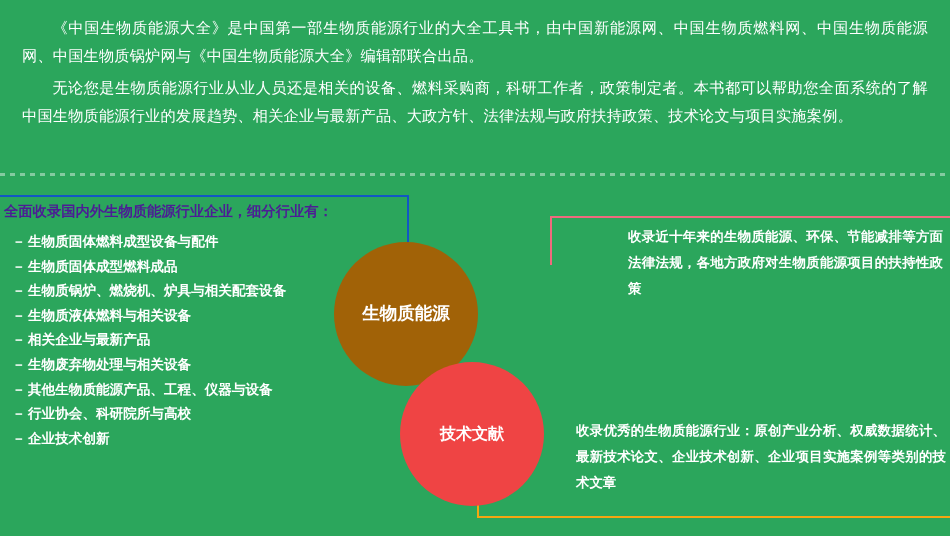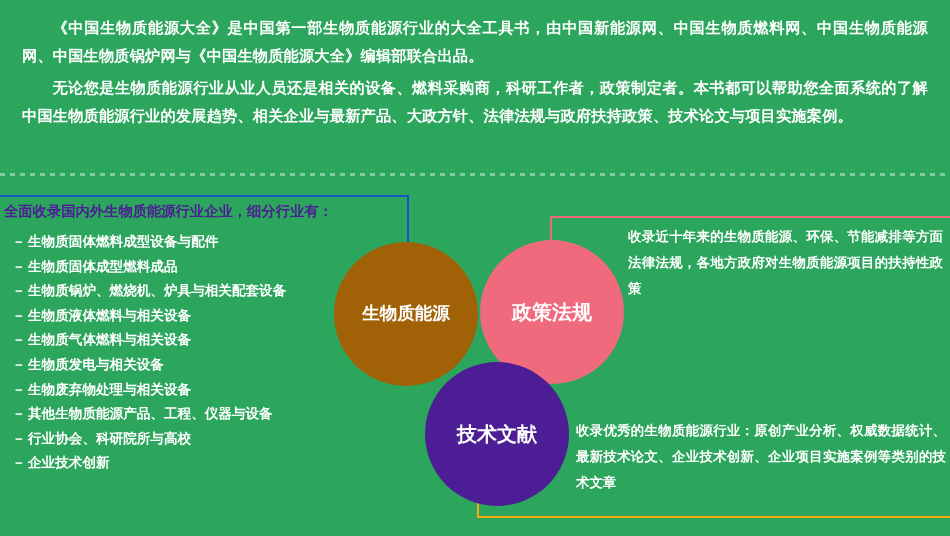--- a/index.html
+++ b/index.html
@@ -18,21 +18,21 @@
   .intro{
     position:absolute;left:0;top:0;width:950px;height:174px;
     box-sizing:border-box;
     padding:14px 22px 0 22px;
   }
   .intro p{
     margin:0 0 4px 0;
     font-size:15.2px;
     line-height:28px;
     letter-spacing:0.2px;
-    font-weight:700;
+    font-weight:400;
     color:#ffffff;
     text-indent:2em;
     text-align:justify;
   }
 
   
   .dotted-rule{
     position:absolute;left:0;top:173px;width:950px;height:3px;
     background-image:repeating-linear-gradient(to right,
         rgba(255,255,255,.42) 0px, rgba(255,255,255,.42) 5px,
@@ -82,22 +82,22 @@
   }
   #bubble-enterprise{
     left:334px;top:242px;width:144px;height:144px;background:#a16207;
     font-size:17.5px;z-index:3;
   }
   #bubble-policy{
     left:480px;top:240px;width:144px;height:144px;background:#F06A7E;
     font-size:20px;z-index:2;
   }
   #bubble-tech{
-    left:425px;top:362px;width:144px;height:144px;background:#4c1d95;
-    font-size:20px;z-index:4;
+    left:400px;top:362px;width:144px;height:144px;background:#ef4444;
+    font-size:16px;z-index:4;
   }
   .bubble span{display:block;padding:0 6px;}
 
   
   .desc{
     position:absolute;font-size:13.4px;font-weight:700;line-height:26px;
     color:#ffffff;text-align:justify;
   }
   #desc-policy{left:628px;top:224px;width:315px;}
   #desc-tech{left:576px;top:418px;width:370px;}
@@ -120,38 +120,34 @@
   <div class="orange-vert-rule"></div>
   <div class="orange-bot-rule"></div>
 
   <div class="list-panel">
     <div class="list-head">全面收录国内外生物质能源行业企业，细分行业有：</div>
     <ul class="items">
       <li><span class="dash">－</span><span>生物质固体燃料成型设备与配件</span></li>
       <li><span class="dash">－</span><span>生物质固体成型燃料成品</span></li>
       <li><span class="dash">－</span><span>生物质锅炉、燃烧机、炉具与相关配套设备</span></li>
       <li><span class="dash">－</span><span>生物质液体燃料与相关设备</span></li>
-      <li><span class="dash">－</span><span>生物质气体燃料与相关设备</span></li>
-      <li><span class="dash">－</span><span>生物质发电与相关设备</span></li>
+      <li><span class="dash">－</span><span>相关企业与最新产品</span></li>
       <li><span class="dash">－</span><span>生物废弃物处理与相关设备</span></li>
       <li><span class="dash">－</span><span>其他生物质能源产品、工程、仪器与设备</span></li>
       <li><span class="dash">－</span><span>行业协会、科研院所与高校</span></li>
       <li><span class="dash">－</span><span>企业技术创新</span></li>
     </ul>
   </div>
 
   <div class="bubble" id="bubble-enterprise">
     <div>
       <span>生物质能源</span>
     </div>
   </div>
 
-  <div class="bubble" id="bubble-policy">
-    <span>政策法规</span>
-  </div>
 
   <div class="bubble" id="bubble-tech">
     <span>技术文献</span>
   </div>
 
   <div class="desc" id="desc-tech">收录优秀的生物质能源行业：原创产业分析、权威数据统计、最新技术论文、企业技术创新、企业项目实施案例等类别的技术文章</div>
   <div class="desc" id="desc-policy">收录近十年来的生物质能源、环保、节能减排等方面法律法规，各地方政府对生物质能源项目的扶持性政策</div>
 
 </div>
 

